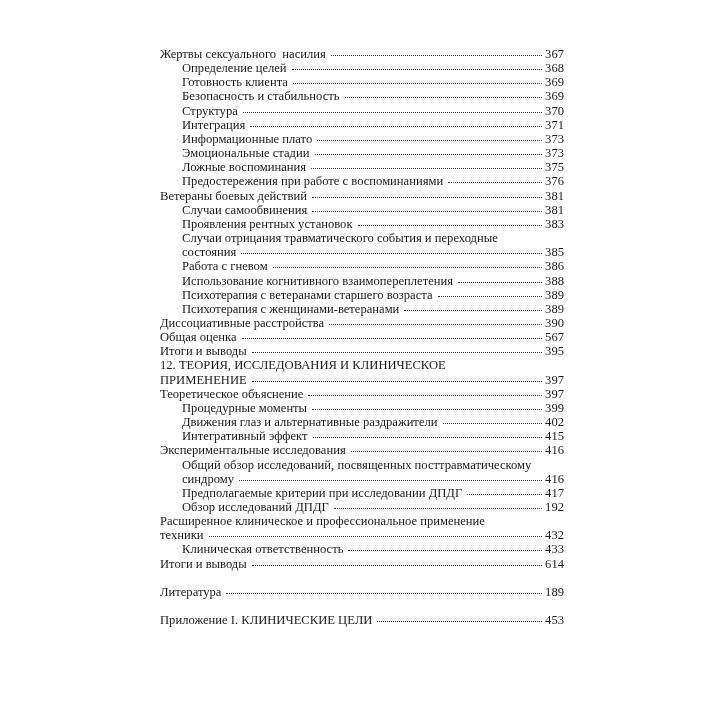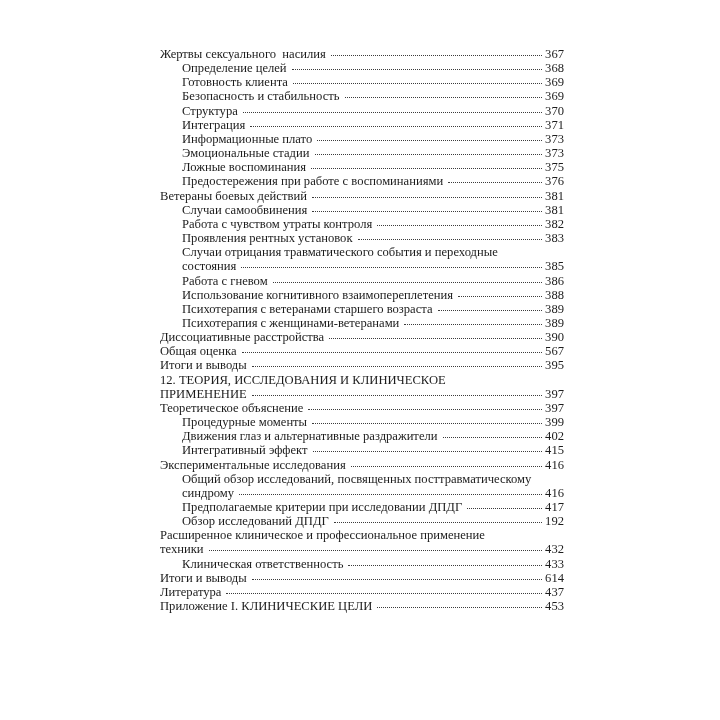--- a/index.html
+++ b/index.html
@@ -21,21 +21,21 @@
     left: 160px; top: 47px;
     width: 404px;
     font-size: 12.6px;
     line-height: 14.15px;
   }
   .toc-row {
     display: flex;
     align-items: baseline;
   }
   .toc-row.indent-1 { padding-left: 22px; }
-  .toc-row.sp { }
+  .toc-row.sp { margin-top: 14px; }
   .toc-text { white-space: pre; }
   .toc-dots {
     flex: 1 1 auto;
     min-width: 10px;
     margin: 0 3px 0 5px;
     border-bottom: 1px dotted #3c3c3c;
     transform: translateY(-2px);
   }
   .toc-page { flex: 0 0 auto; }
   .footer {
@@ -105,25 +105,20 @@
         <span class="toc-text">Ветераны боевых действий</span>
         <span class="toc-dots"></span>
         <span class="toc-page">381</span>
       </div>
       <div class="toc-row indent-1">
         <span class="toc-text">Случаи самообвинения</span>
         <span class="toc-dots"></span>
         <span class="toc-page">381</span>
       </div>
       <div class="toc-row indent-1">
-        <span class="toc-text">Работа с чувством утраты контроля</span>
-        <span class="toc-dots"></span>
-        <span class="toc-page">382</span>
-      </div>
-      <div class="toc-row indent-1">
         <span class="toc-text">Проявления рентных установок</span>
         <span class="toc-dots"></span>
         <span class="toc-page">383</span>
       </div>
       <div class="toc-row indent-1">
         <span class="toc-text">Случаи отрицания травматического события и переходные</span>
       </div>
       <div class="toc-row indent-1">
         <span class="toc-text">состояния</span>
         <span class="toc-dots"></span>
@@ -229,21 +224,21 @@
         <span class="toc-page">433</span>
       </div>
       <div class="toc-row indent-0">
         <span class="toc-text">Итоги и выводы</span>
         <span class="toc-dots"></span>
         <span class="toc-page">614</span>
       </div>
       <div class="toc-row indent-0 sp">
         <span class="toc-text">Литература</span>
         <span class="toc-dots"></span>
-        <span class="toc-page">437</span>
+        <span class="toc-page">189</span>
       </div>
       <div class="toc-row indent-0 sp">
         <span class="toc-text">Приложение I. КЛИНИЧЕСКИЕ ЦЕЛИ</span>
         <span class="toc-dots"></span>
         <span class="toc-page">453</span>
       </div>
     </div>
   <div class="footer">492</div>
 </div>
 

